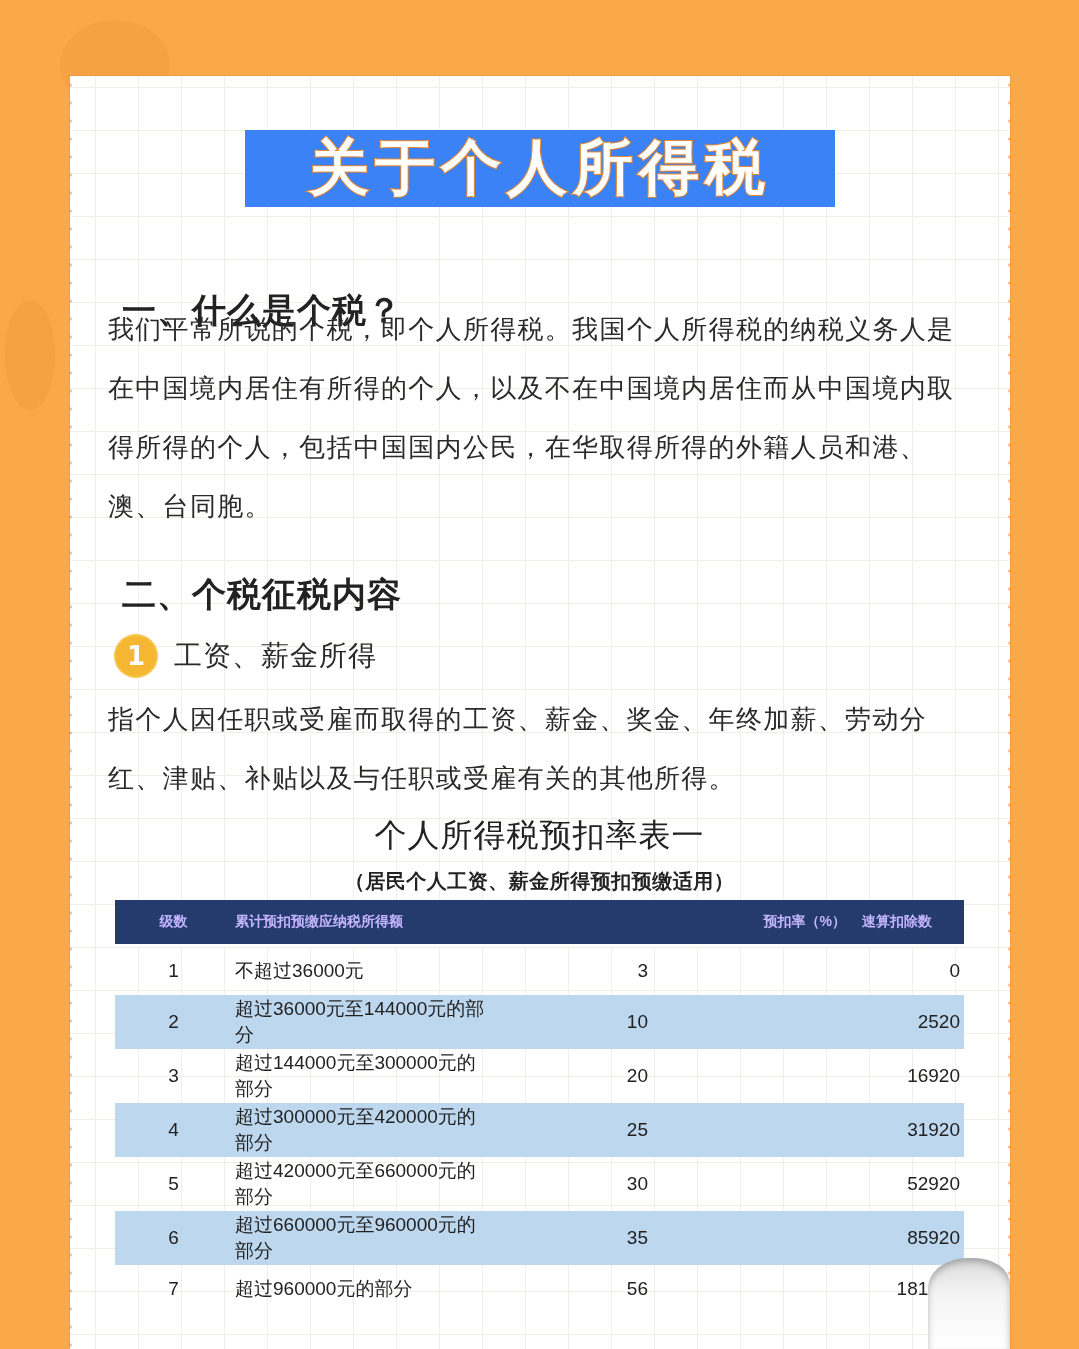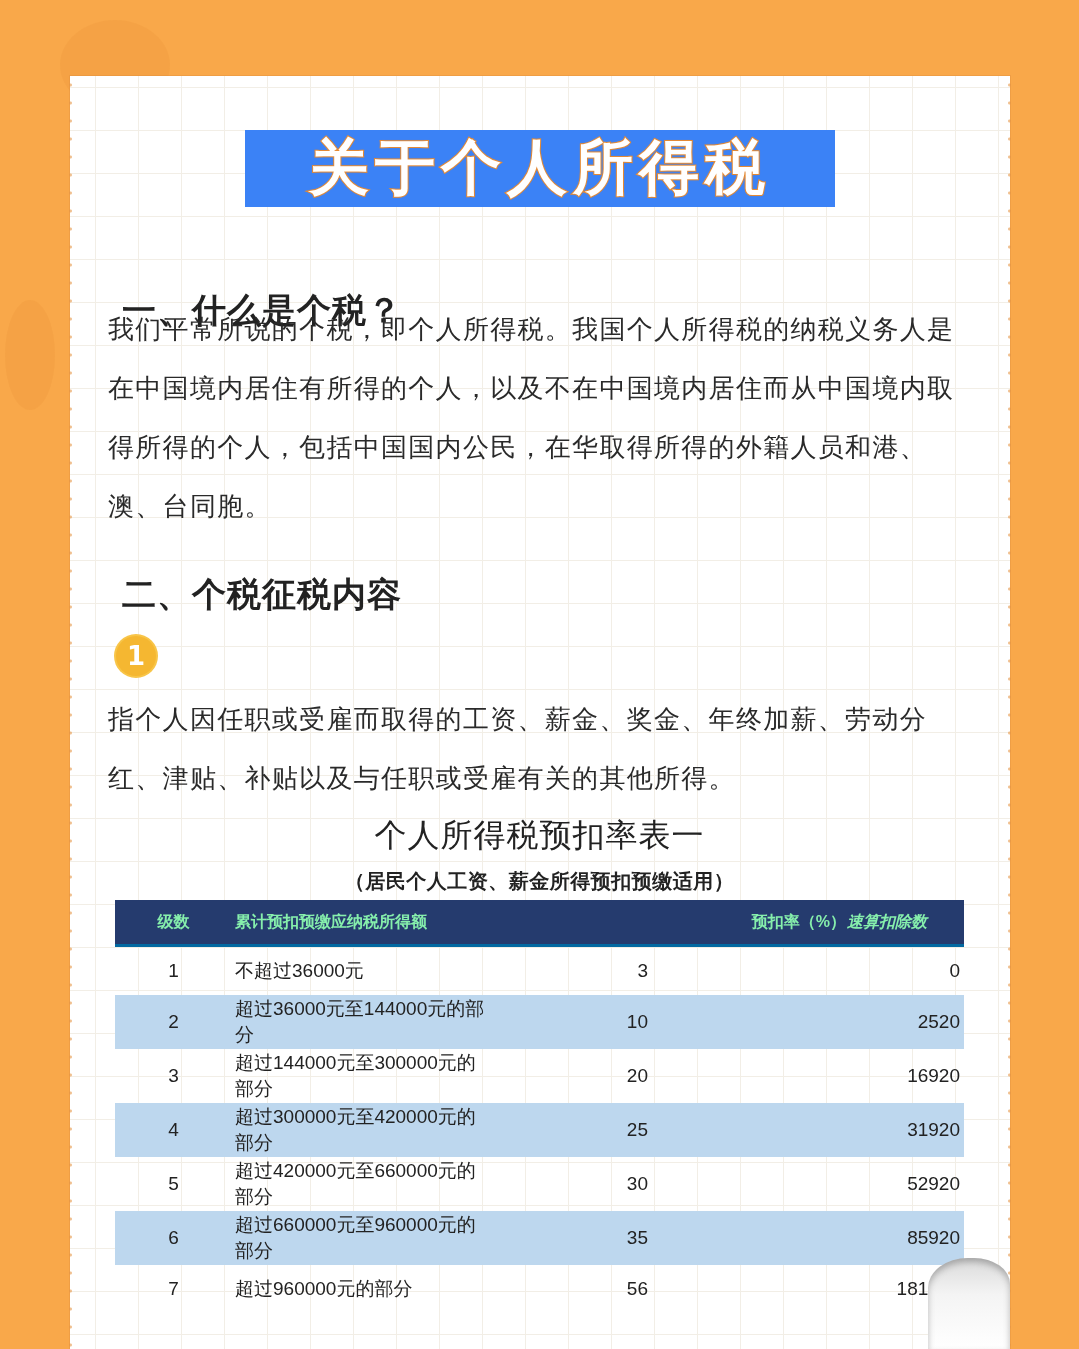--- a/index.html
+++ b/index.html
@@ -68,31 +68,31 @@
   }
   .table-subtitle {
     position: absolute; left: 0; width: 1079px; top: 868px; text-align: center;
     font-size: 20px; color: #222; font-weight: bold; letter-spacing: 0.5px;
   }
   .tax-table {
     position: absolute; left: 115px; top: 900px; width: 849px;
     border-collapse: collapse; font-family: "Liberation Sans", sans-serif;
   }
   .tax-table th {
-    background: #253B6E; color: #86efac; height: 42px; font-weight: bold;
-    font-size: 16px; border-bottom: 3px solid #0369a1;
+    background: #253B6E; color: #c4b5fd; height: 42px; font-weight: bold;
+    font-size: 14px; border-bottom: 3px solid #ffffff;
   }
   .tax-table td { height: 46px; font-size: 19px; color: #222; }
   .tax-table tr.alt td { background: #BDD7EE; }
   .c1 { width: 115px; text-align: center; }
   .c2 { text-align: left; padding-left: 3px; }
   .c3 { width: 160px; text-align: right; padding-right: 198px; }
   .c4 { width: 100px; text-align: right; padding-right: 4px; }
   th.c3 { text-align: right; padding-right: 0; width: 160px; }
-  th.c4 { text-align: left; padding-right: 17px; font-style: italic; }
+  th.c4 { text-align: center; padding-right: 17px; }
   .curl {
     position: absolute; left: 928px; top: 1258px; width: 82px; height: 91px;
     background: linear-gradient(to bottom, #DADADA, #F4F4F4 40%, #FFFFFF);
     border-top-left-radius: 40px 30px; border-top-right-radius: 36px 26px;
     box-shadow: inset 0 4px 6px rgba(100,100,100,0.45);
   }
 </style>
 </head>
 <body>
 
@@ -105,20 +105,21 @@
   <span>关于个人所得税</span>
 </div>
 
 <div class="h2" style="top:244px;margin-top:44px;">一、什么是个税？</div>
 <div class="para" style="top:300px;">我们平常所说的个税，即个人所得税。我国个人所得税的纳税义务人是在中国境内居住有所得的个人，以及不在中国境内居住而从中国境内取得所得的个人，包括中国国内公民，在华取得所得的外籍人员和港、澳、台同胞。</div>
 
 <div class="h2" style="top:572px;">二、个税征税内容</div>
 
 <div class="sub-item">
   <div class="badge">1</div>
+  <span class="label">工资、薪金所得</span>
 </div>
 <div class="para" style="top:690px;">指个人因任职或受雇而取得的工资、薪金、奖金、年终加薪、劳动分红、津贴、补贴以及与任职或受雇有关的其他所得。</div>
 
 <div class="table-title">个人所得税预扣率表一</div>
 <div class="table-subtitle">（居民个人工资、薪金所得预扣预缴适用）</div>
 
 <table class="tax-table">
   <thead>
     <tr>
       <th class="c1">级数</th>

